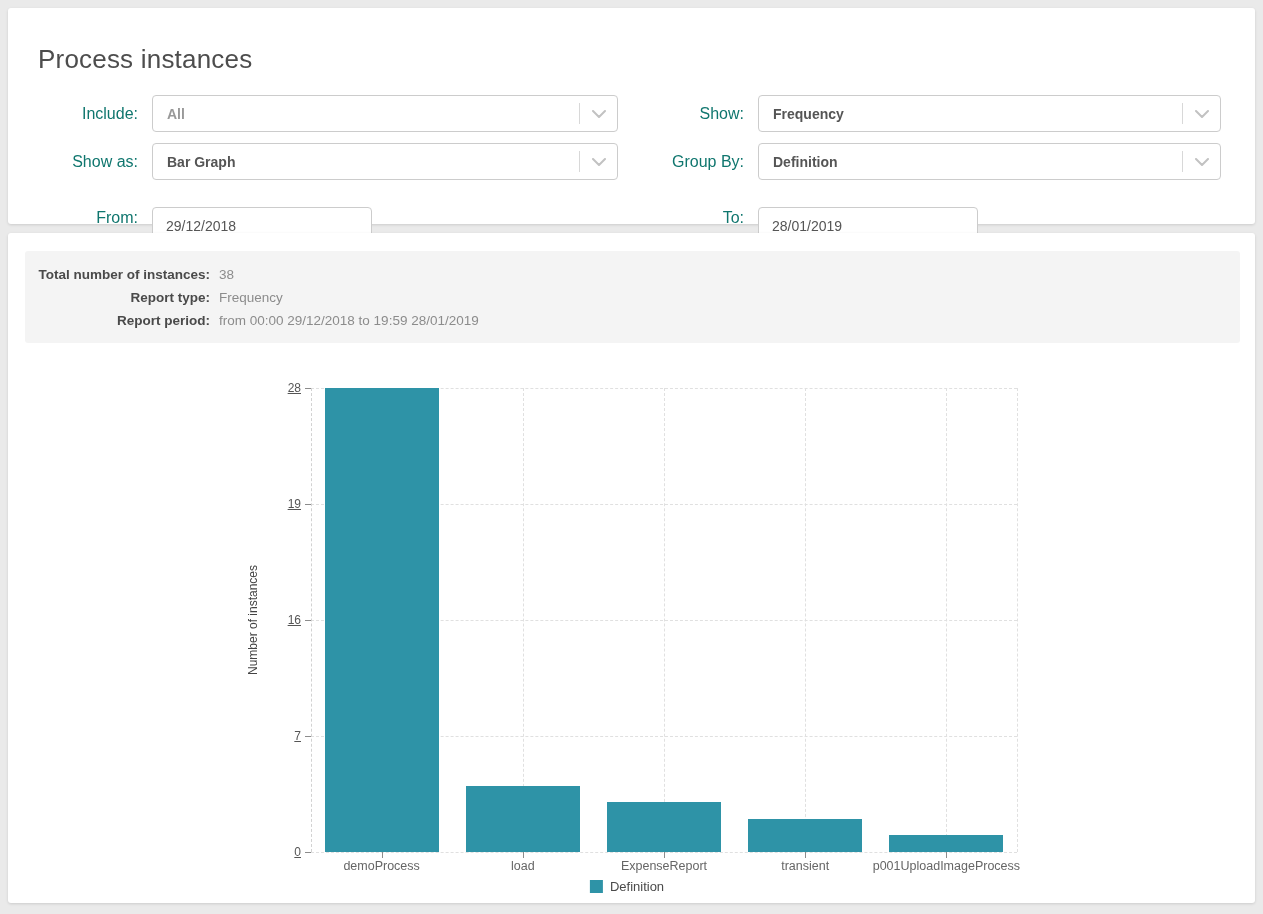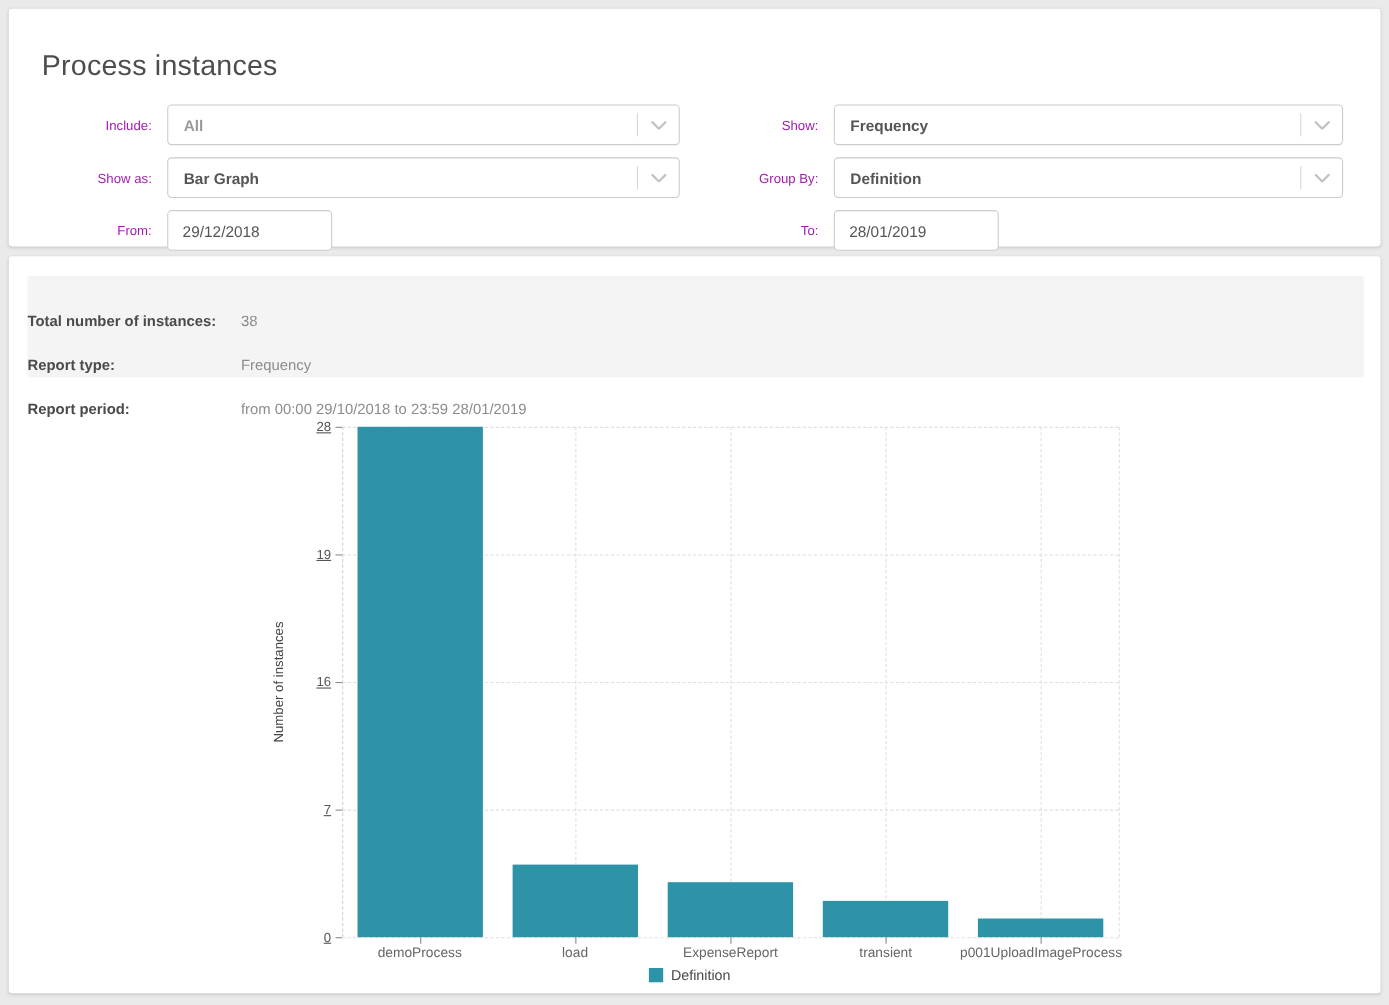--- a/index.html
+++ b/index.html
@@ -29,22 +29,22 @@
 
   .filter-grid {
     display: grid;
     grid-template-columns: 108px 466px 112px 463px;
     column-gap: 14px;
     row-gap: 11px;
     align-items: center;
   }
   .flabel {
     text-align: right;
-    font-size: 12px;
-    color: #a21caf;
+    font-size: 16px;
+    color: #0f766e;
   }
   .dropdown {
     position: relative;
     height: 37px;
     border: 1px solid #cccccc;
     border-radius: 4px;
     background: #fff;
     display: flex;
     align-items: center;
     padding-left: 14px;
@@ -58,52 +58,53 @@
     width: 1px;
     background: #d8d8d8;
   }
   .dd-chevron {
     position: absolute;
     right: 0; top: 0;
     width: 37px; height: 100%;
     display: flex; align-items: center; justify-content: center;
   }
   .date-input {
-    width: 150px;
+    width: 220px;
     height: 37px;
     border: 1px solid #cccccc;
     border-radius: 4px;
     padding: 0 13px;
     font-size: 14px;
     color: #555;
     font-family: "Liberation Sans", sans-serif;
     outline: none;
     background: #fff;
+    margin-top: 16px;
   }
 
   .summary-box {
     position: absolute;
     left: 17px; top: 18px; right: 15px;
     height: 92px;
     background: #f4f4f4;
     border-radius: 3px;
     padding: 12px 0;
   }
   .srow {
     display: flex;
     align-items: baseline;
     padding: 4px 0;
   }
   .slabel {
     width: 185px;
+    text-align: right;
     font-size: 13.5px;
     font-weight: 700;
     color: #4a4a4a;
     flex: 0 0 auto;
-    margin-top: 17px;
   }
   .svalue {
     margin-left: 9px;
     font-size: 13.5px;
     color: #8c8c8c;
   }
 
   #bar-chart { position: absolute; left: 0; top: 0; width: 100%; height: 100%; }
   #bar-chart .abs { position: absolute; }
   .y-tick-label {
@@ -191,21 +192,21 @@
     <div class="srow">
       <span class="slabel">Total number of instances:</span>
       <span class="svalue">38</span>
     </div>
     <div class="srow">
       <span class="slabel">Report type:</span>
       <span class="svalue">Frequency</span>
     </div>
     <div class="srow">
       <span class="slabel">Report period:</span>
-      <span class="svalue">from 00:00 29/10/2018 to 23:59 28/01/2019</span>
+      <span class="svalue">from 00:00 29/12/2018 to 19:59 28/01/2019</span>
     </div>
   </div>
 
   <div id="bar-chart">
       <div class="abs" style="left: 303px; top: 619px; width: 706px; height: 0px; border-top: 1px dashed rgb(224, 224, 224); z-index: 1;"></div>
       <div class="abs" style="left: 303px; top: 503px; width: 706px; height: 0px; border-top: 1px dashed rgb(224, 224, 224); z-index: 1;"></div>
       <div class="abs" style="left: 303px; top: 387px; width: 706px; height: 0px; border-top: 1px dashed rgb(224, 224, 224); z-index: 1;"></div>
       <div class="abs" style="left: 303px; top: 271px; width: 706px; height: 0px; border-top: 1px dashed rgb(224, 224, 224); z-index: 1;"></div>
       <div class="abs" style="left: 303px; top: 155px; width: 706px; height: 0px; border-top: 1px dashed rgb(224, 224, 224); z-index: 1;"></div>
       <div class="abs" style="left: 303px; top: 155px; width: 0px; height: 464px; border-left: 1px dashed rgb(210, 210, 210); z-index: 1;"></div>

